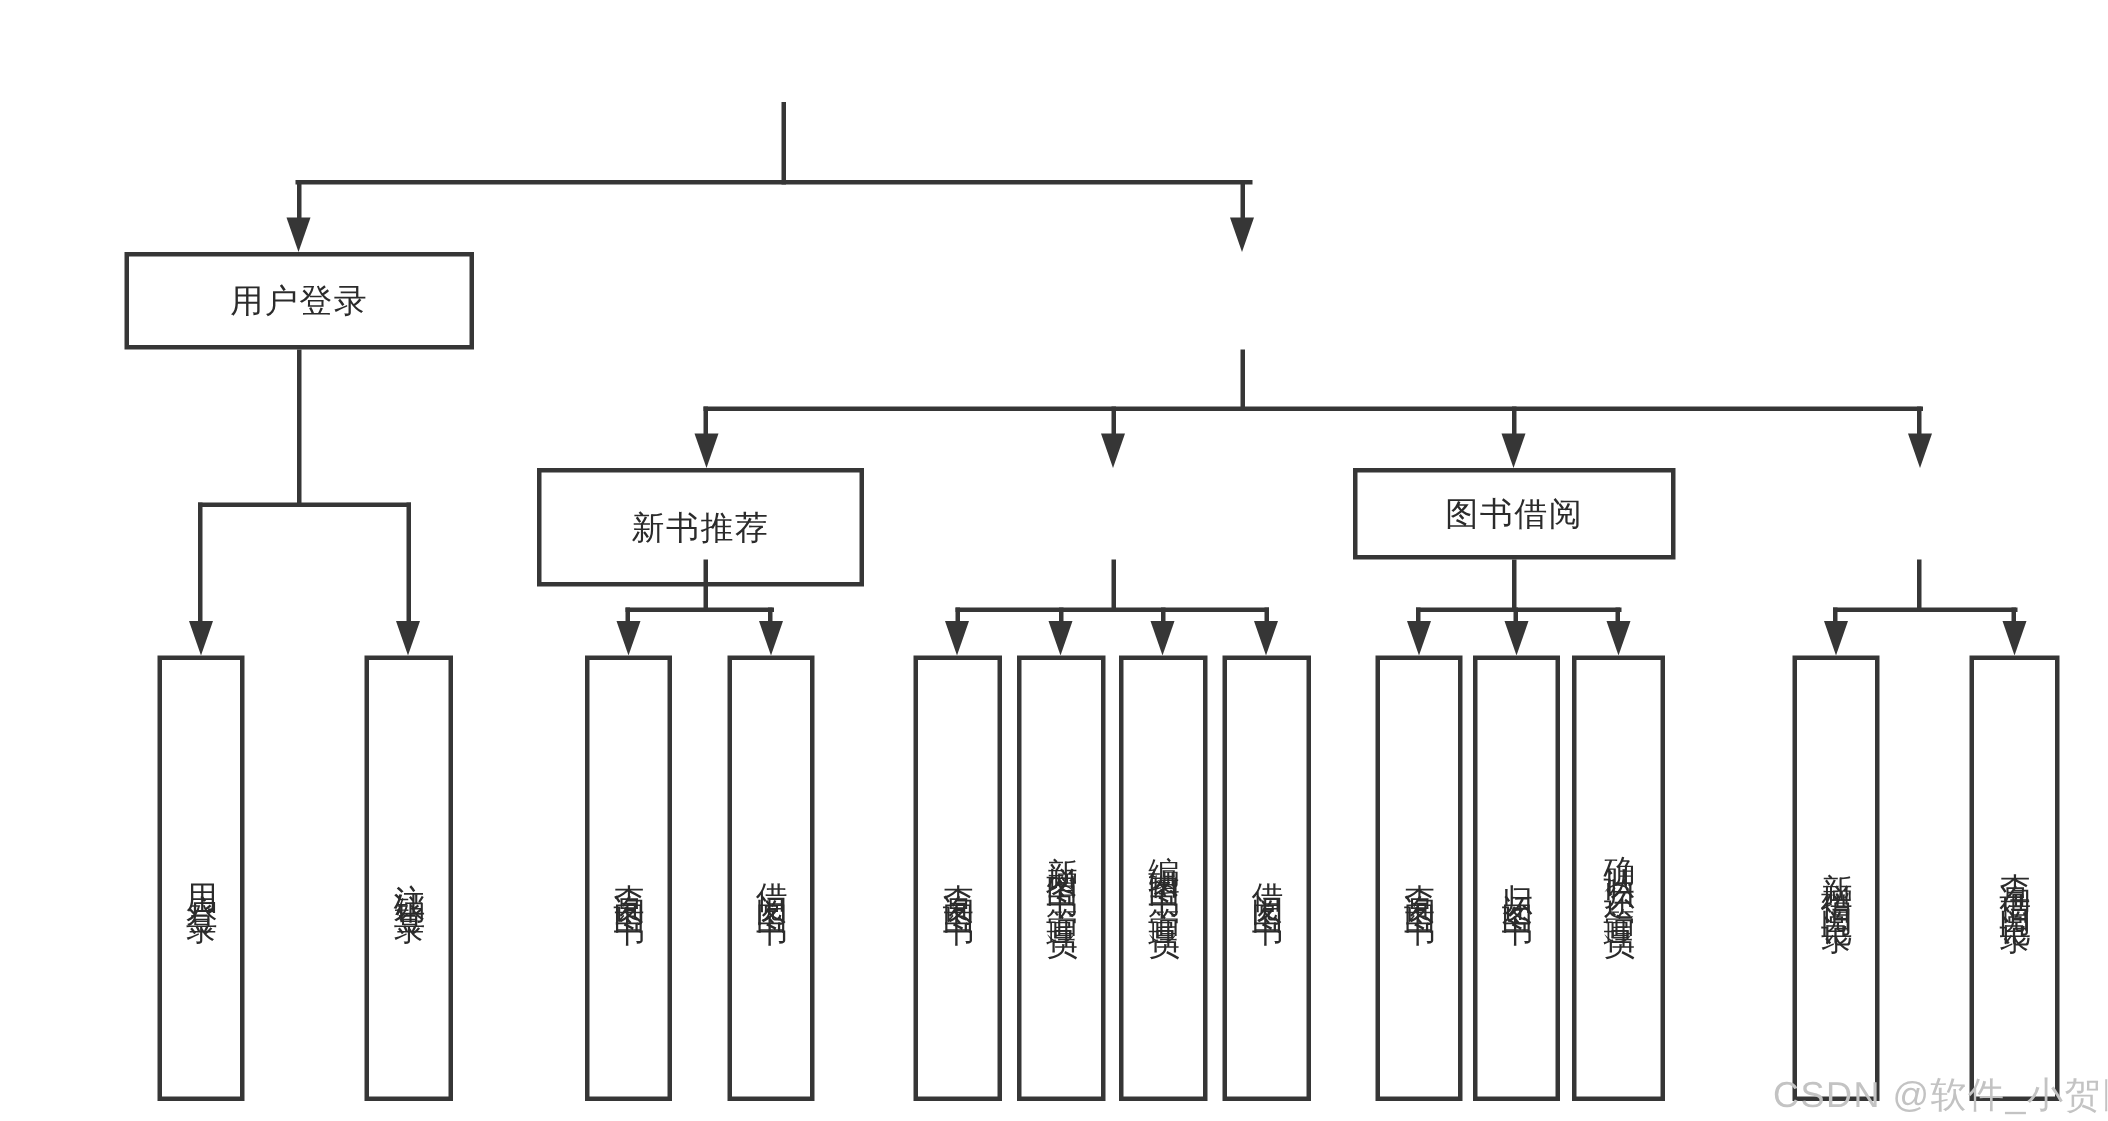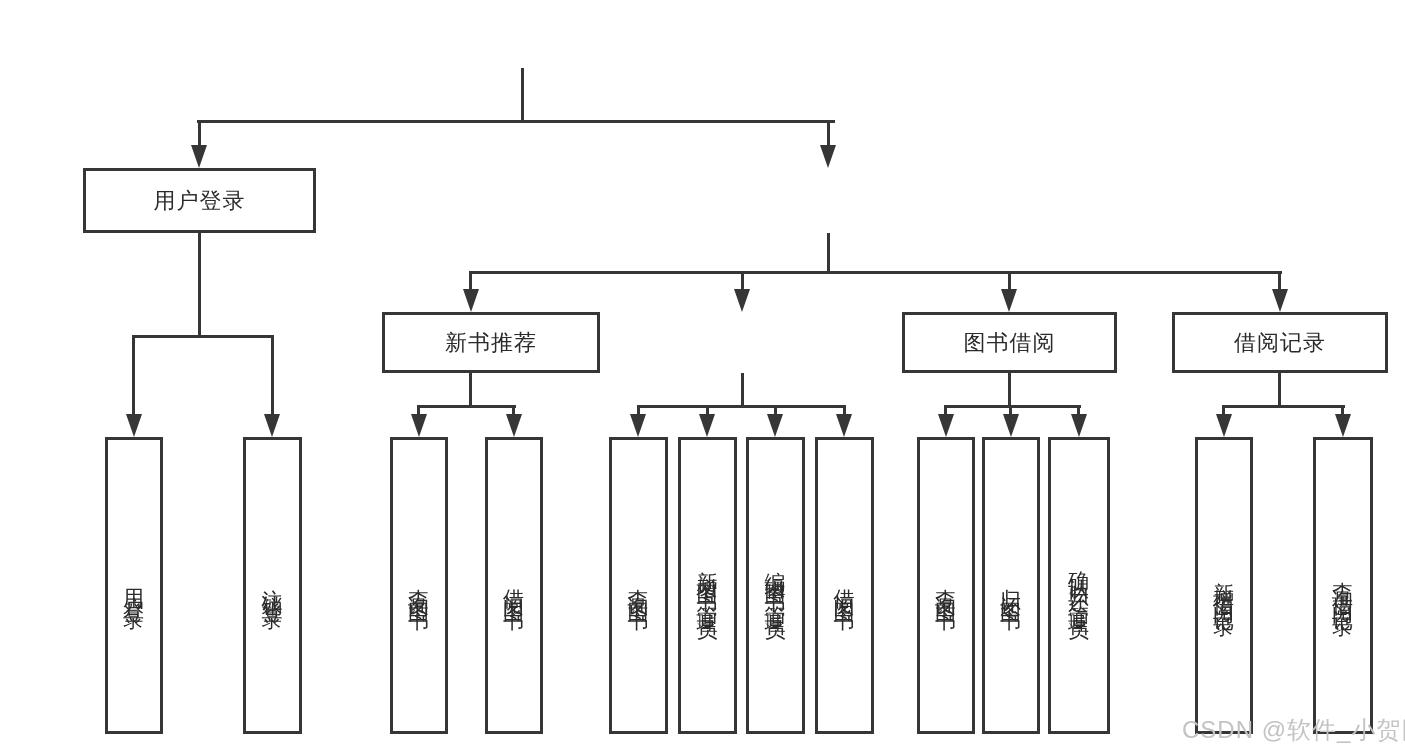--- a/index.html
+++ b/index.html
@@ -44,28 +44,25 @@
   <div class="ln" style="left:469px;top:271px;width:813px;height:3px"></div>
   <div class="ln" style="left:469px;top:271px;width:3px;height:22px"></div>
   <div class="ar" style="left:463px;top:289px"></div>
   <div class="ln" style="left:741px;top:271px;width:3px;height:22px"></div>
   <div class="ar" style="left:734px;top:289px"></div>
   <div class="ln" style="left:1008px;top:271px;width:3px;height:22px"></div>
   <div class="ar" style="left:1001px;top:289px"></div>
   <div class="ln" style="left:1278px;top:271px;width:3px;height:22px"></div>
   <div class="ar" style="left:1272px;top:289px"></div>
 
-  <div class="box" style="left:382px;top:312px;width:218px;height:61px">
+  <div class="box" style="left:358px;top:312px;width:218px;height:79px">
     <span class="lbl">新书推荐</span>
   </div>
   <div class="box" style="left:902px;top:312px;width:215px;height:61px">
     <span class="lbl">图书借阅</span>
-  </div>
-  <div class="box" style="left:1172px;top:312px;width:216px;height:61px">
-    <span class="lbl">借阅记录</span>
   </div>
 
   <div class="ln" style="left:469px;top:373px;width:3px;height:35px"></div>
   <div class="ln" style="left:417px;top:405px;width:99px;height:3px"></div>
   <div class="ln" style="left:417px;top:405px;width:3px;height:14px"></div>
   <div class="ar" style="left:411px;top:414px"></div>
   <div class="ln" style="left:512px;top:405px;width:3px;height:14px"></div>
   <div class="ar" style="left:506px;top:414px"></div>
 
   <div class="ln" style="left:741px;top:373px;width:3px;height:35px"></div>

